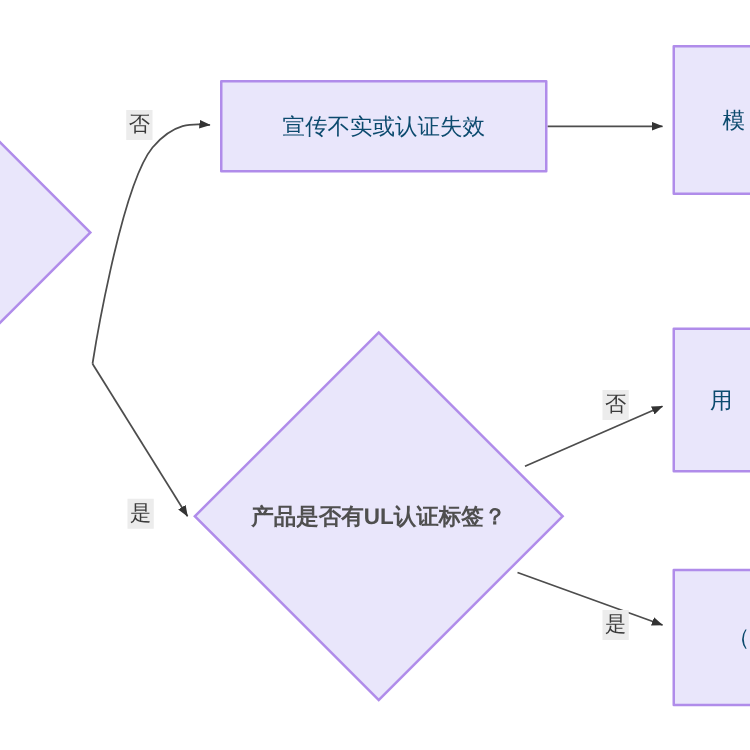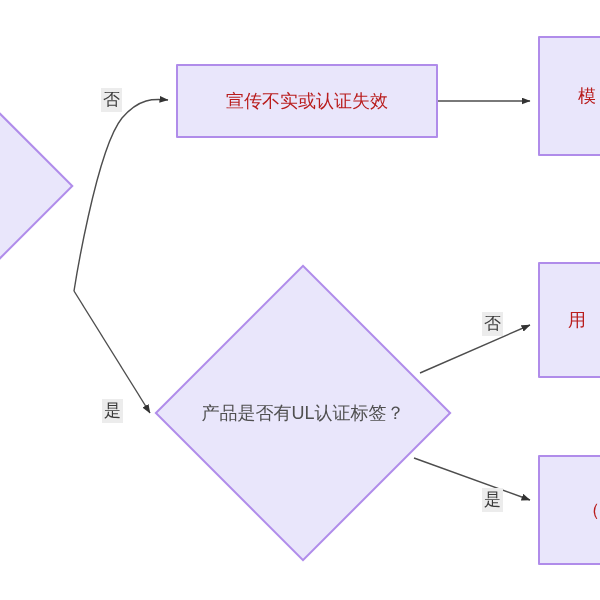--- a/index.html
+++ b/index.html
@@ -34,21 +34,21 @@
     line-height: 1.5;
     text-align: center;
     white-space: pre;
   }
   .node.proc {
     border-radius: 1px;
   }
   .node .label-text {
     display: block;
     padding: 0 10px;
-    color: #b91c1c;
+    color: #0c4a6e;
   }
   
   .diamond {
     position: absolute;
     background: #e9e6fb;
     border: 2px solid #b08cea;
     box-sizing: border-box;
     transform: rotate(45deg);
   }
   .diamond-wrap {
@@ -58,20 +58,21 @@
     position: absolute;
     left: 0; top: 0;
     width: 100%;
     height: 100%;
     display: flex;
     align-items: center;
     justify-content: center;
     color: #4f4f4f;
     font-size: 18px;
     white-space: pre;
+    font-weight: bold;
   }
   .edge-label {
     position: absolute;
     background: #ececec;
     color: #3a3a3a;
     font-size: 17px;
     line-height: 1;
     padding: 3px 2px 4px 2px;
     white-space: pre;
   }

